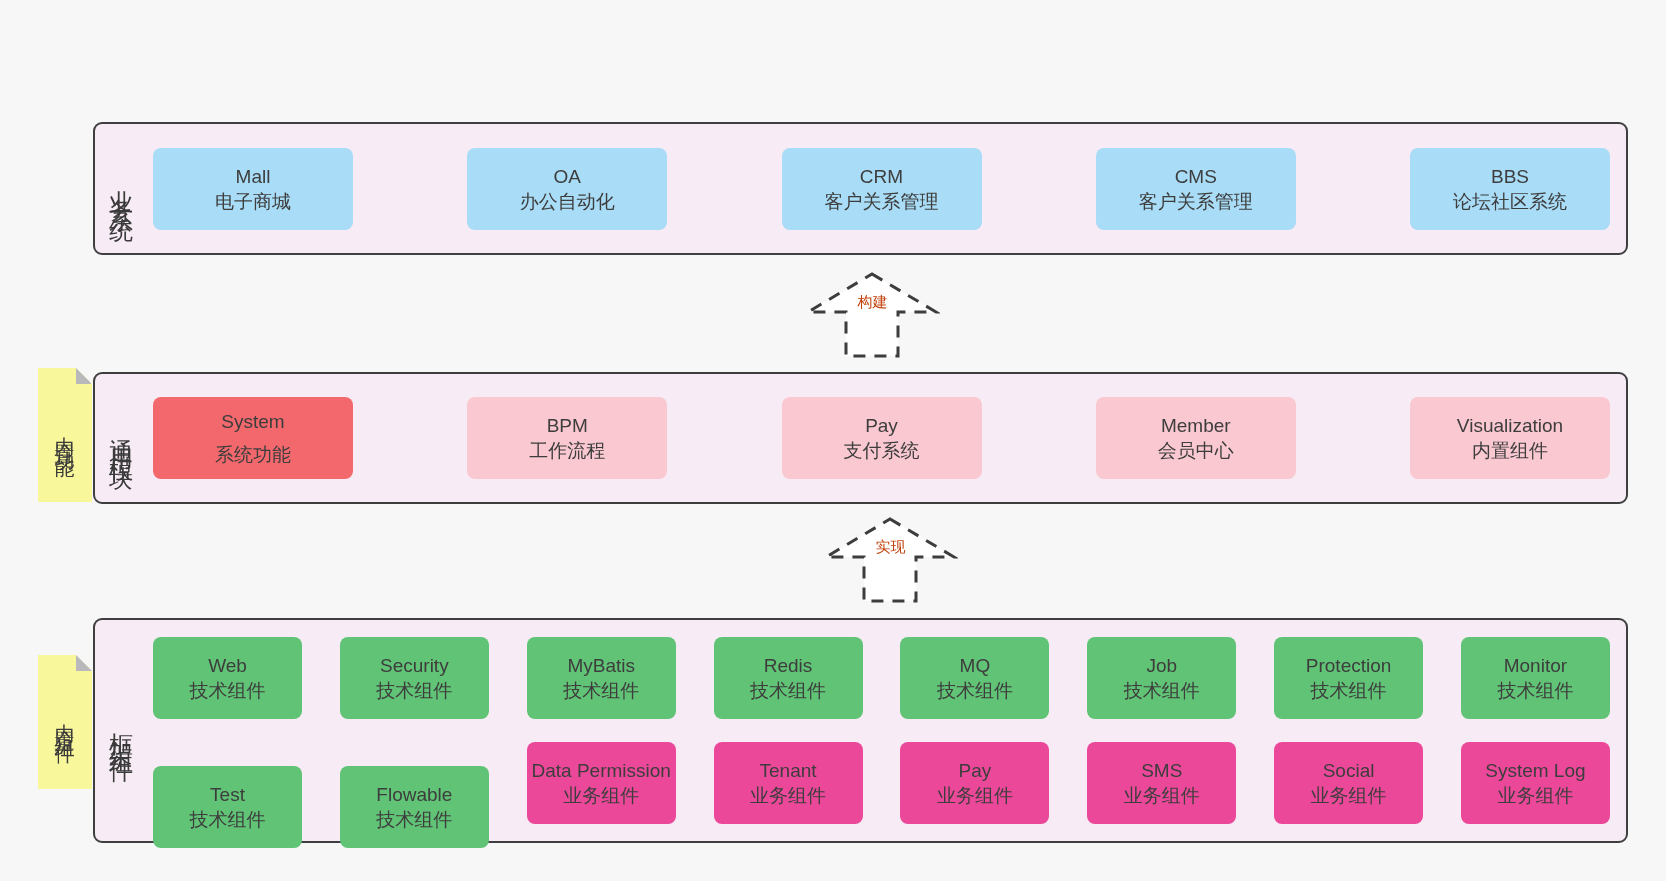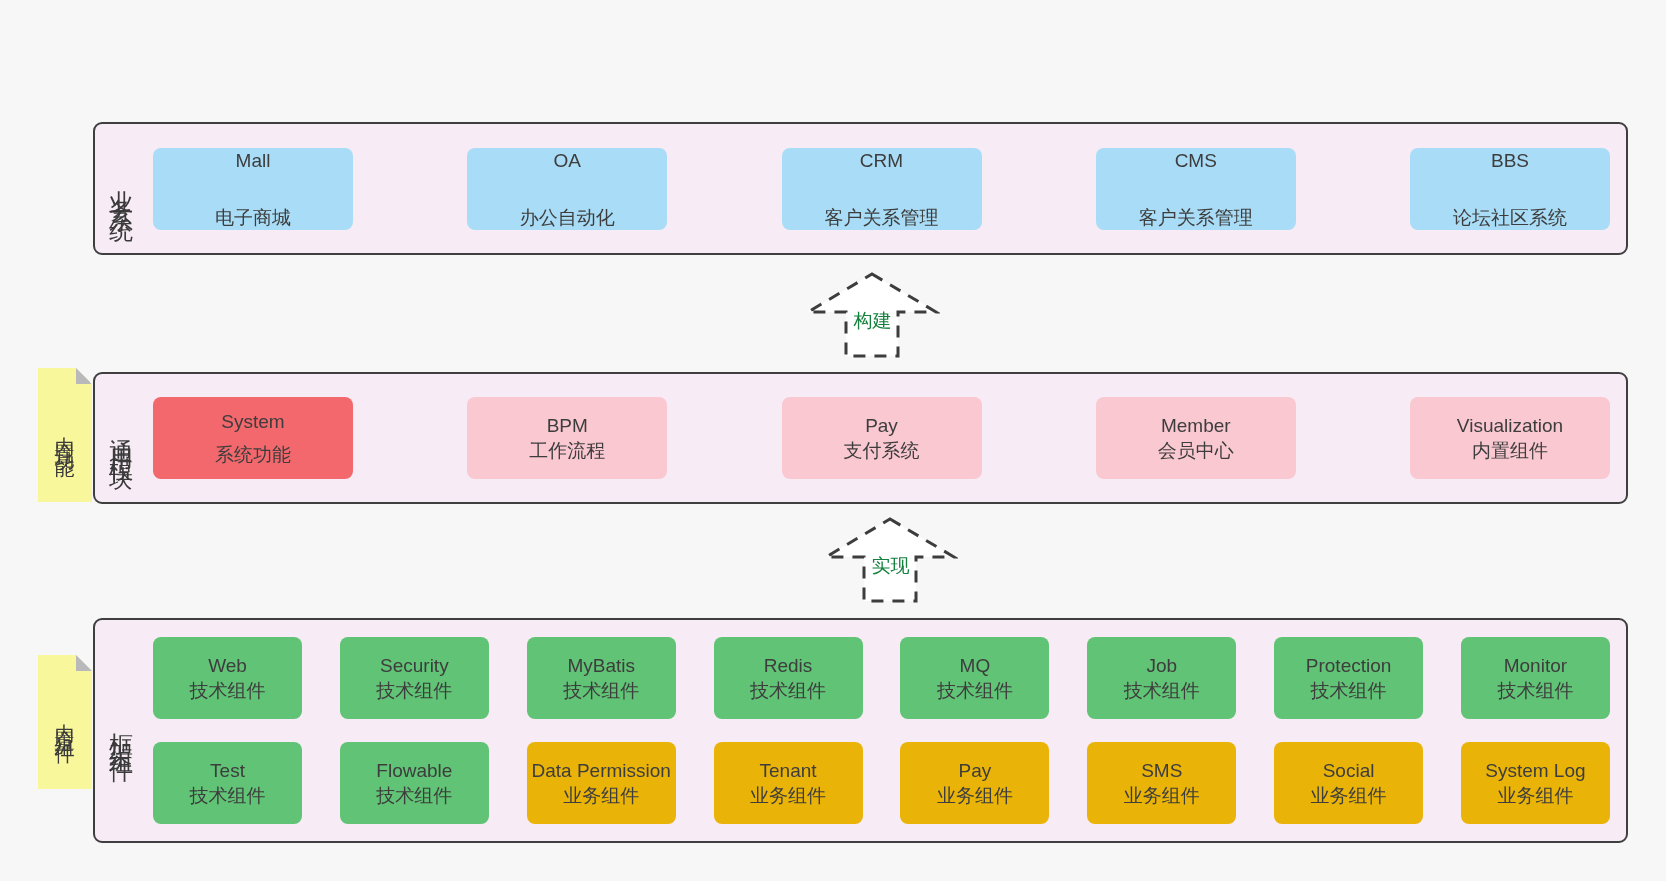--- a/index.html
+++ b/index.html
@@ -29,34 +29,34 @@
     gap:23px;padding:0 16px 0 6px;
   }
   .row{display:flex;justify-content:space-between;}
   .box{
     height:82px;border-radius:8px;box-sizing:border-box;
     display:flex;flex-direction:column;align-items:center;justify-content:center;
     text-align:center;font-size:19px;line-height:25px;padding:0 4px;
   }
   #layer-business .box,#layer-modules .box{width:200px;}
   #layer-components .box{width:149px;}
-  .v-blue{background:#a9dcf6;justify-content:space-between;}
+  .v-blue{background:#a9dcf6;}
   .v-red{background:#f3686d;gap:8px;}
   .v-pink{background:#fac8d1;text-align:center;}
-  .v-green{background:#60c375;}
-  .v-lightgreen{background:#eab308;}
+  .v-green{background:#60c375;margin-top:24px;}
+  .v-lightgreen{background:#ec4899;}
   .bt,.bs{color:#3d3d3d;}
   
   .arrow{position:absolute;width:135px;height:90px;}
   #arrow-build{left:805px;top:270px;}
   #arrow-implement{left:823px;top:515px;}
   .arrow svg{position:absolute;inset:0;}
   .arrow-label{
-    position:absolute;left:50%;top:38px;transform:translateX(-50%);
-    background:#ffffff;padding:0 3px;font-size:19px;color:#15803d;white-space:nowrap;
+    position:absolute;left:50%;top:23px;transform:translateX(-50%);
+    background:#ffffff;padding:0 3px;font-size:15px;color:#c2410c;white-space:nowrap;
   }
   
   .note{
     position:absolute;left:38px;width:54px;height:134px;background:#f8f79b;
     clip-path:polygon(0 0,calc(100% - 16px) 0,100% 16px,100% 100%,0 100%);
     display:flex;align-items:center;justify-content:center;
   }
   .note::after{
     content:"";position:absolute;top:0;right:0;width:16px;height:16px;
     background:linear-gradient(to bottom left,rgba(0,0,0,0) 50%,#b9b9bc 50%);

